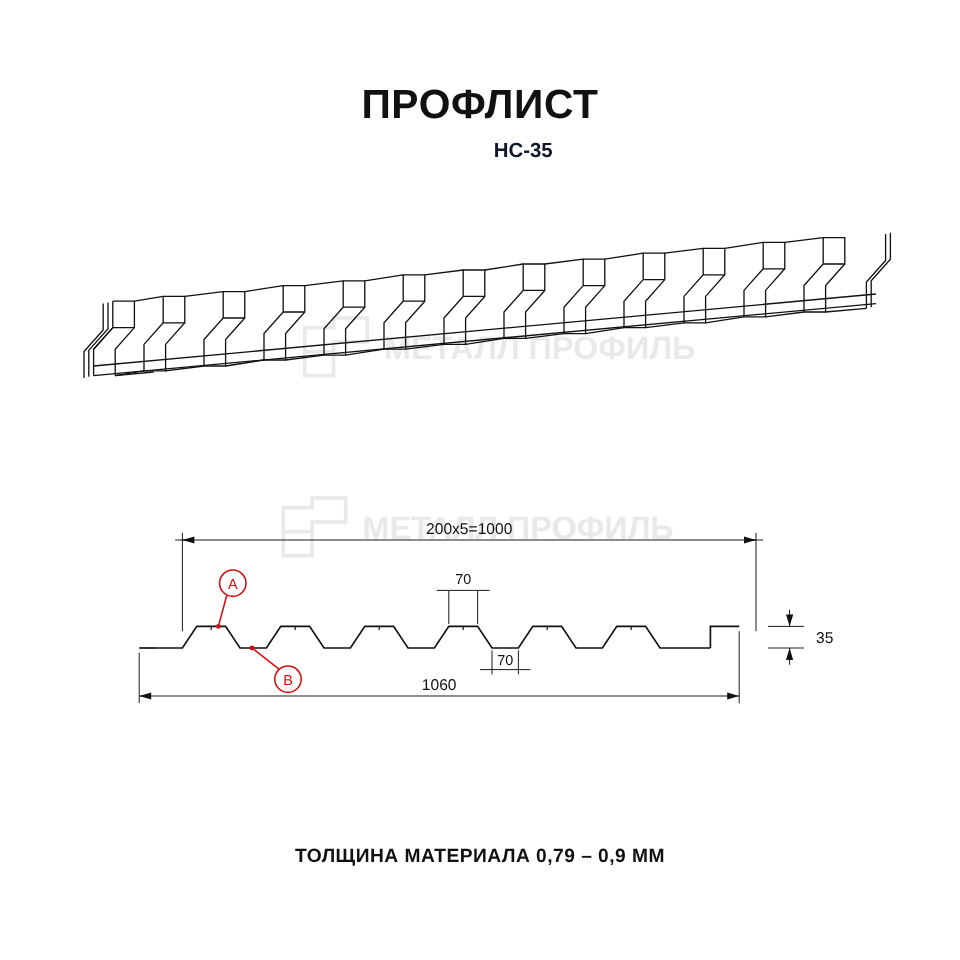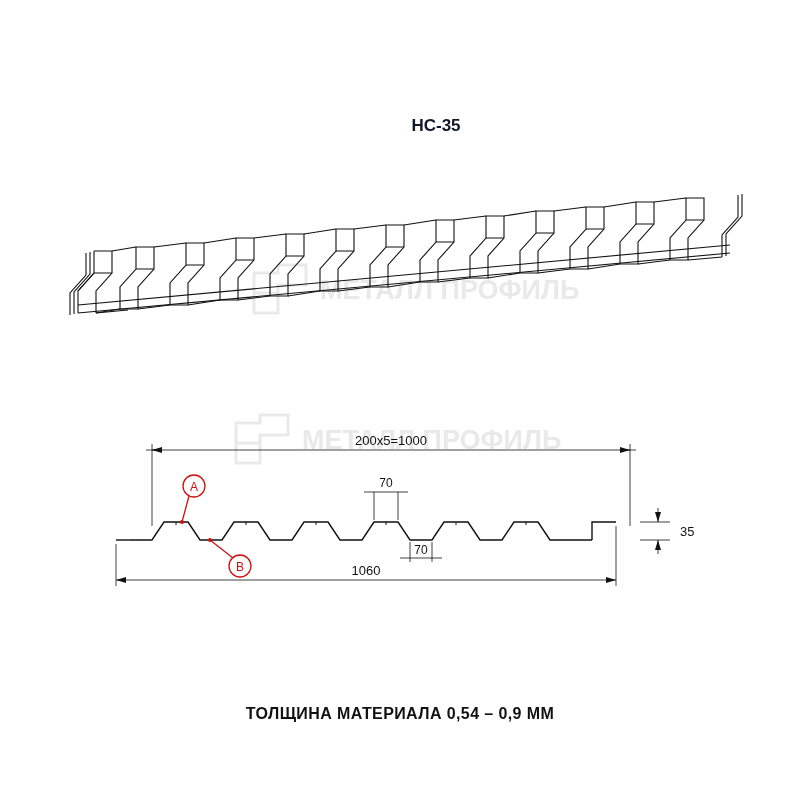--- a/index.html
+++ b/index.html
@@ -75,20 +75,21 @@
   .wm1 { top: 255px; left: 248px; }
   .wm2 { top: 405px; left: 230px; }
   svg { display: block; overflow: visible; }
   text { font-family: "Liberation Sans", sans-serif; }
 </style>
 </head>
 <body>
 
 <div class="page">
 
+  <div class="title">ПРОФЛИСТ</div>
   <div class="subtitle">НС-35</div>
 
   <div class="wm wm1">
     <svg width="320" height="70" viewBox="0 0 320 70">
       <g fill="none" stroke="#e9e9e9" stroke-width="3">
         <path d="M6 58 L6 18 L30 18 L30 10 L58 10 L58 30 L30 30 L30 58 Z"></path>
         <path d="M6 38 L30 38"></path>
       </g>
       <text x="72" y="44" font-size="27" font-weight="bold" fill="#e9e9e9">МЕТАЛЛ ПРОФИЛЬ</text>
     </svg>
@@ -222,15 +223,15 @@
 
       <g>
         <circle cx="148" cy="136" r="11" fill="none" stroke="#d01010" stroke-width="1.3"></circle>
         <path d="M141 128 L118 110" stroke="#d01010" stroke-width="1.3" fill="none"></path>
         <circle cx="118" cy="110" r="2" fill="#d01010"></circle>
         <text x="148" y="141" text-anchor="middle" font-size="12" fill="#d01010">B</text>
       </g>
     </svg>
   </div>
 
-  <div class="footer-note">ТОЛЩИНА МАТЕРИАЛА 0,54 – 0,9 ММ</div>
+  <div class="footer-note">ТОЛЩИНА МАТЕРИАЛА 0,79 – 0,9 ММ</div>
 
 </div>
 
 </body></html>

